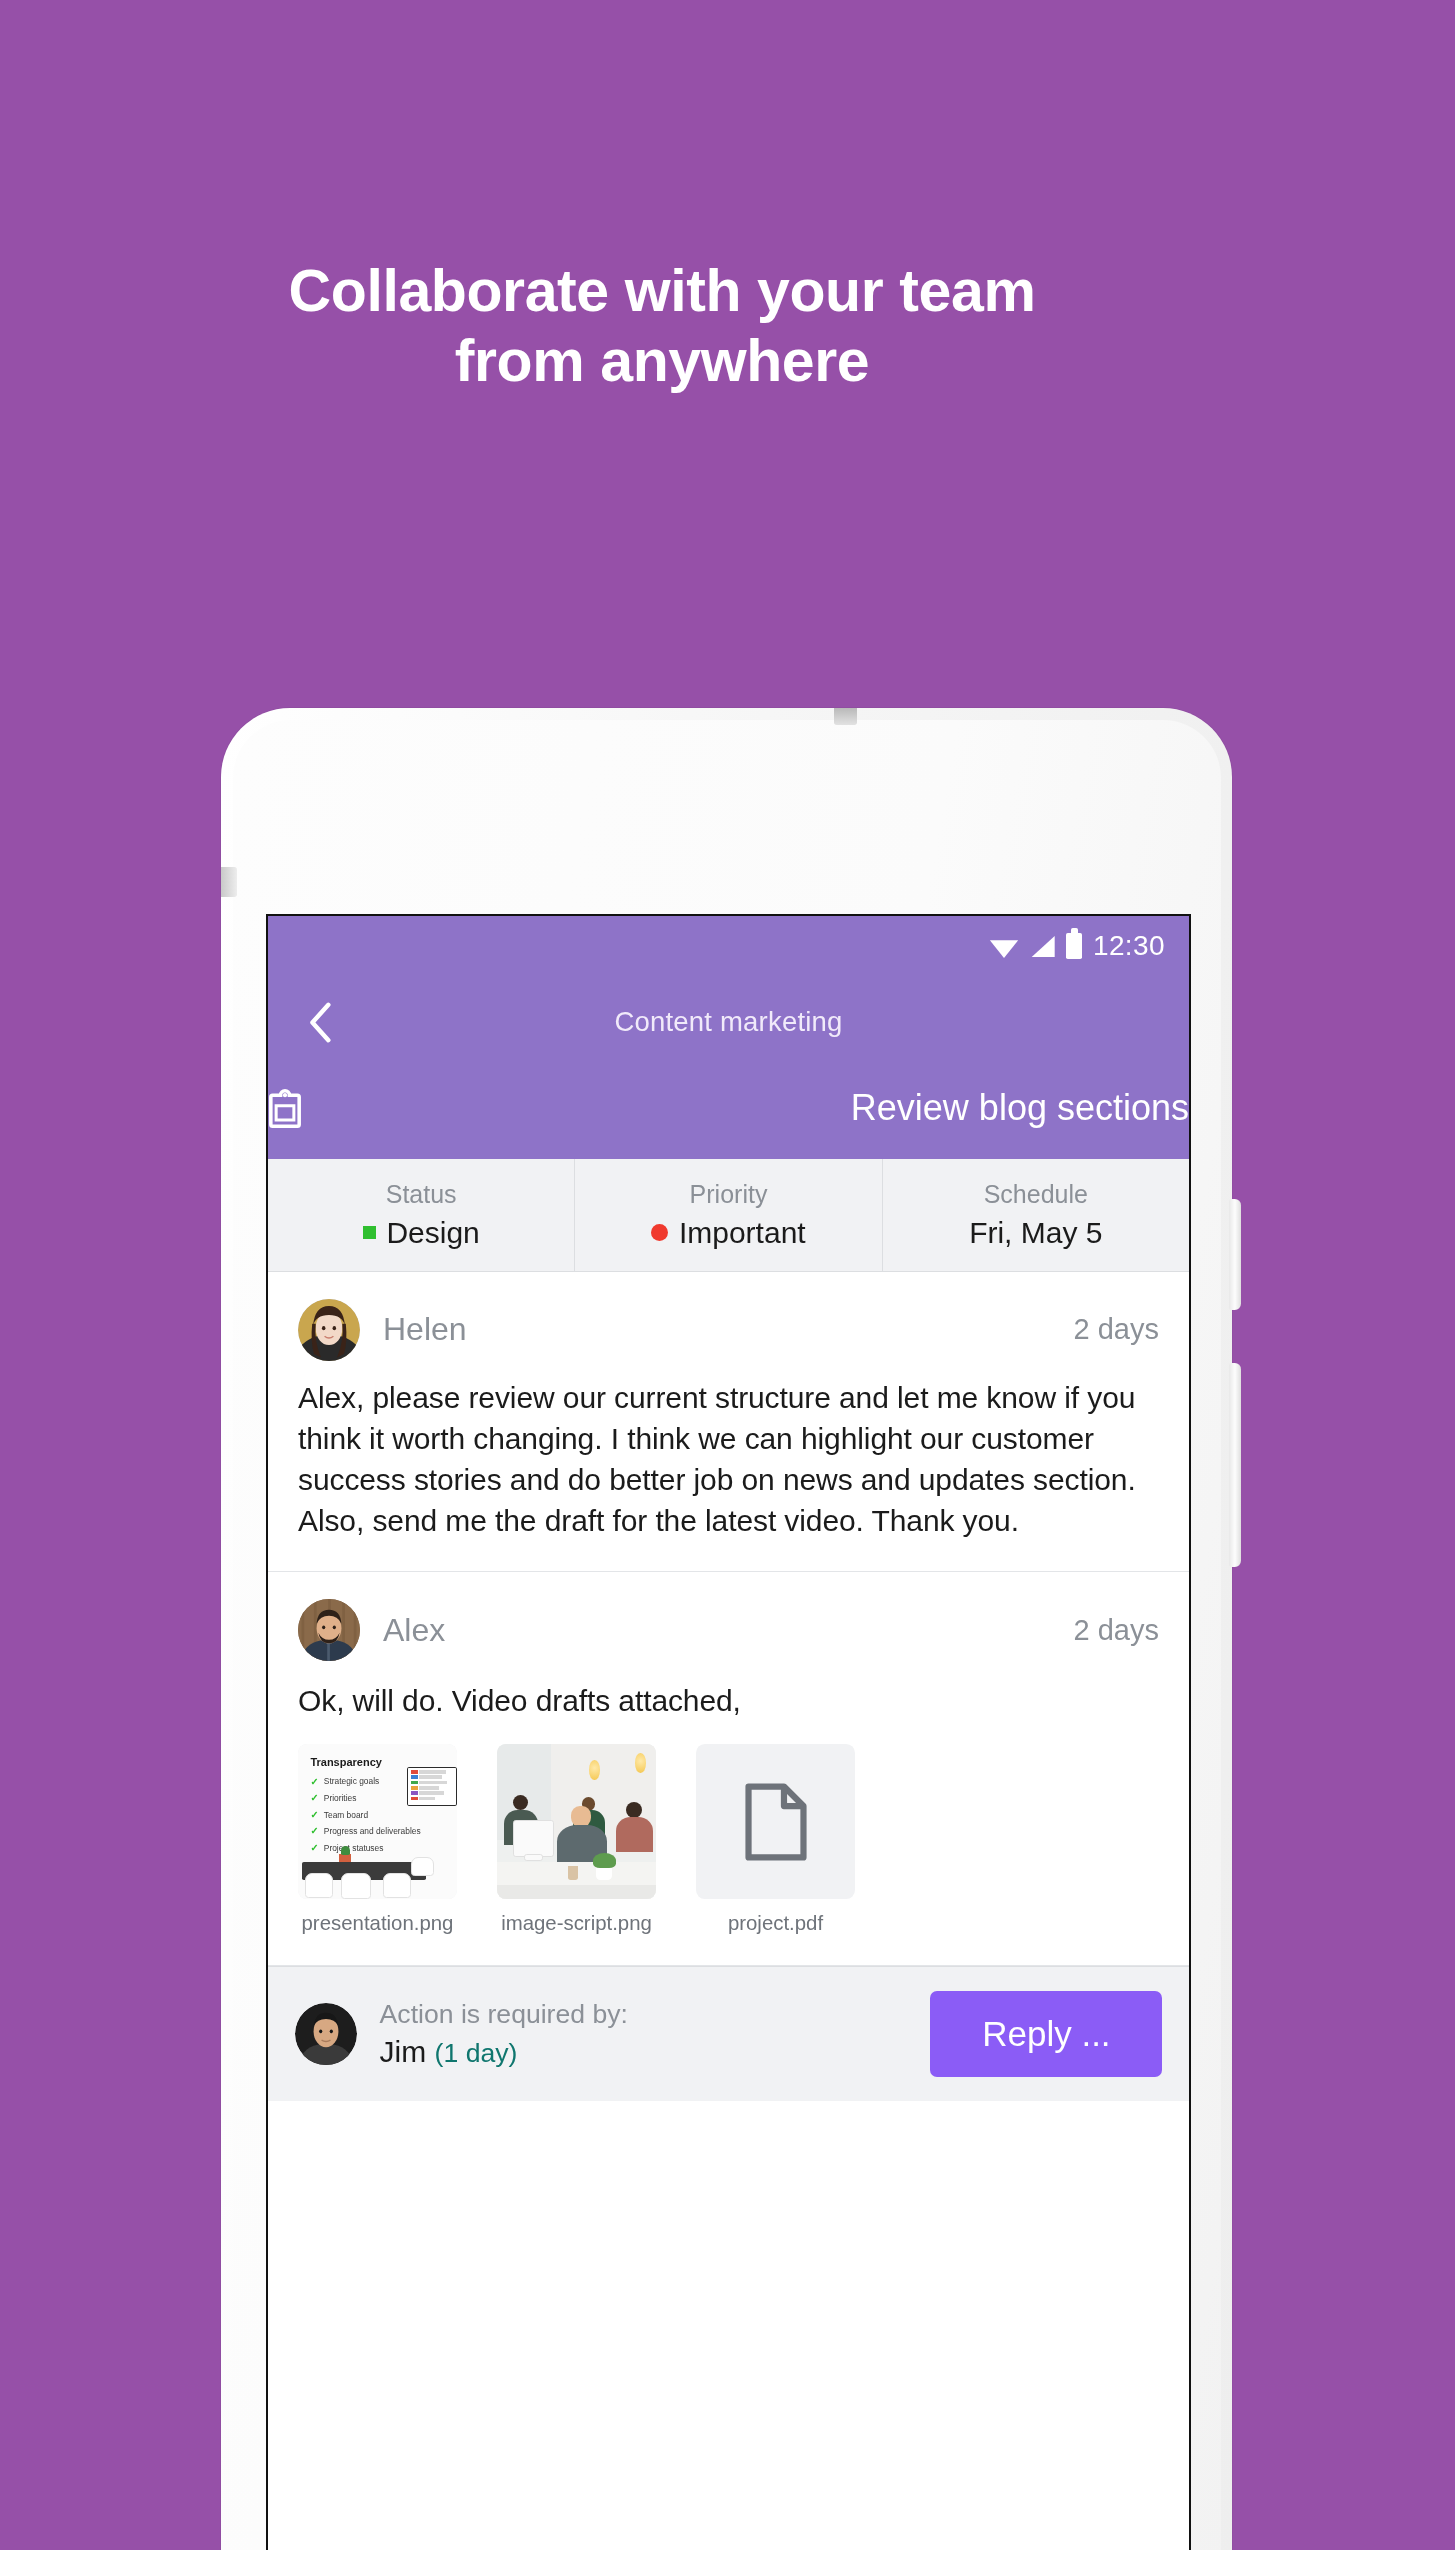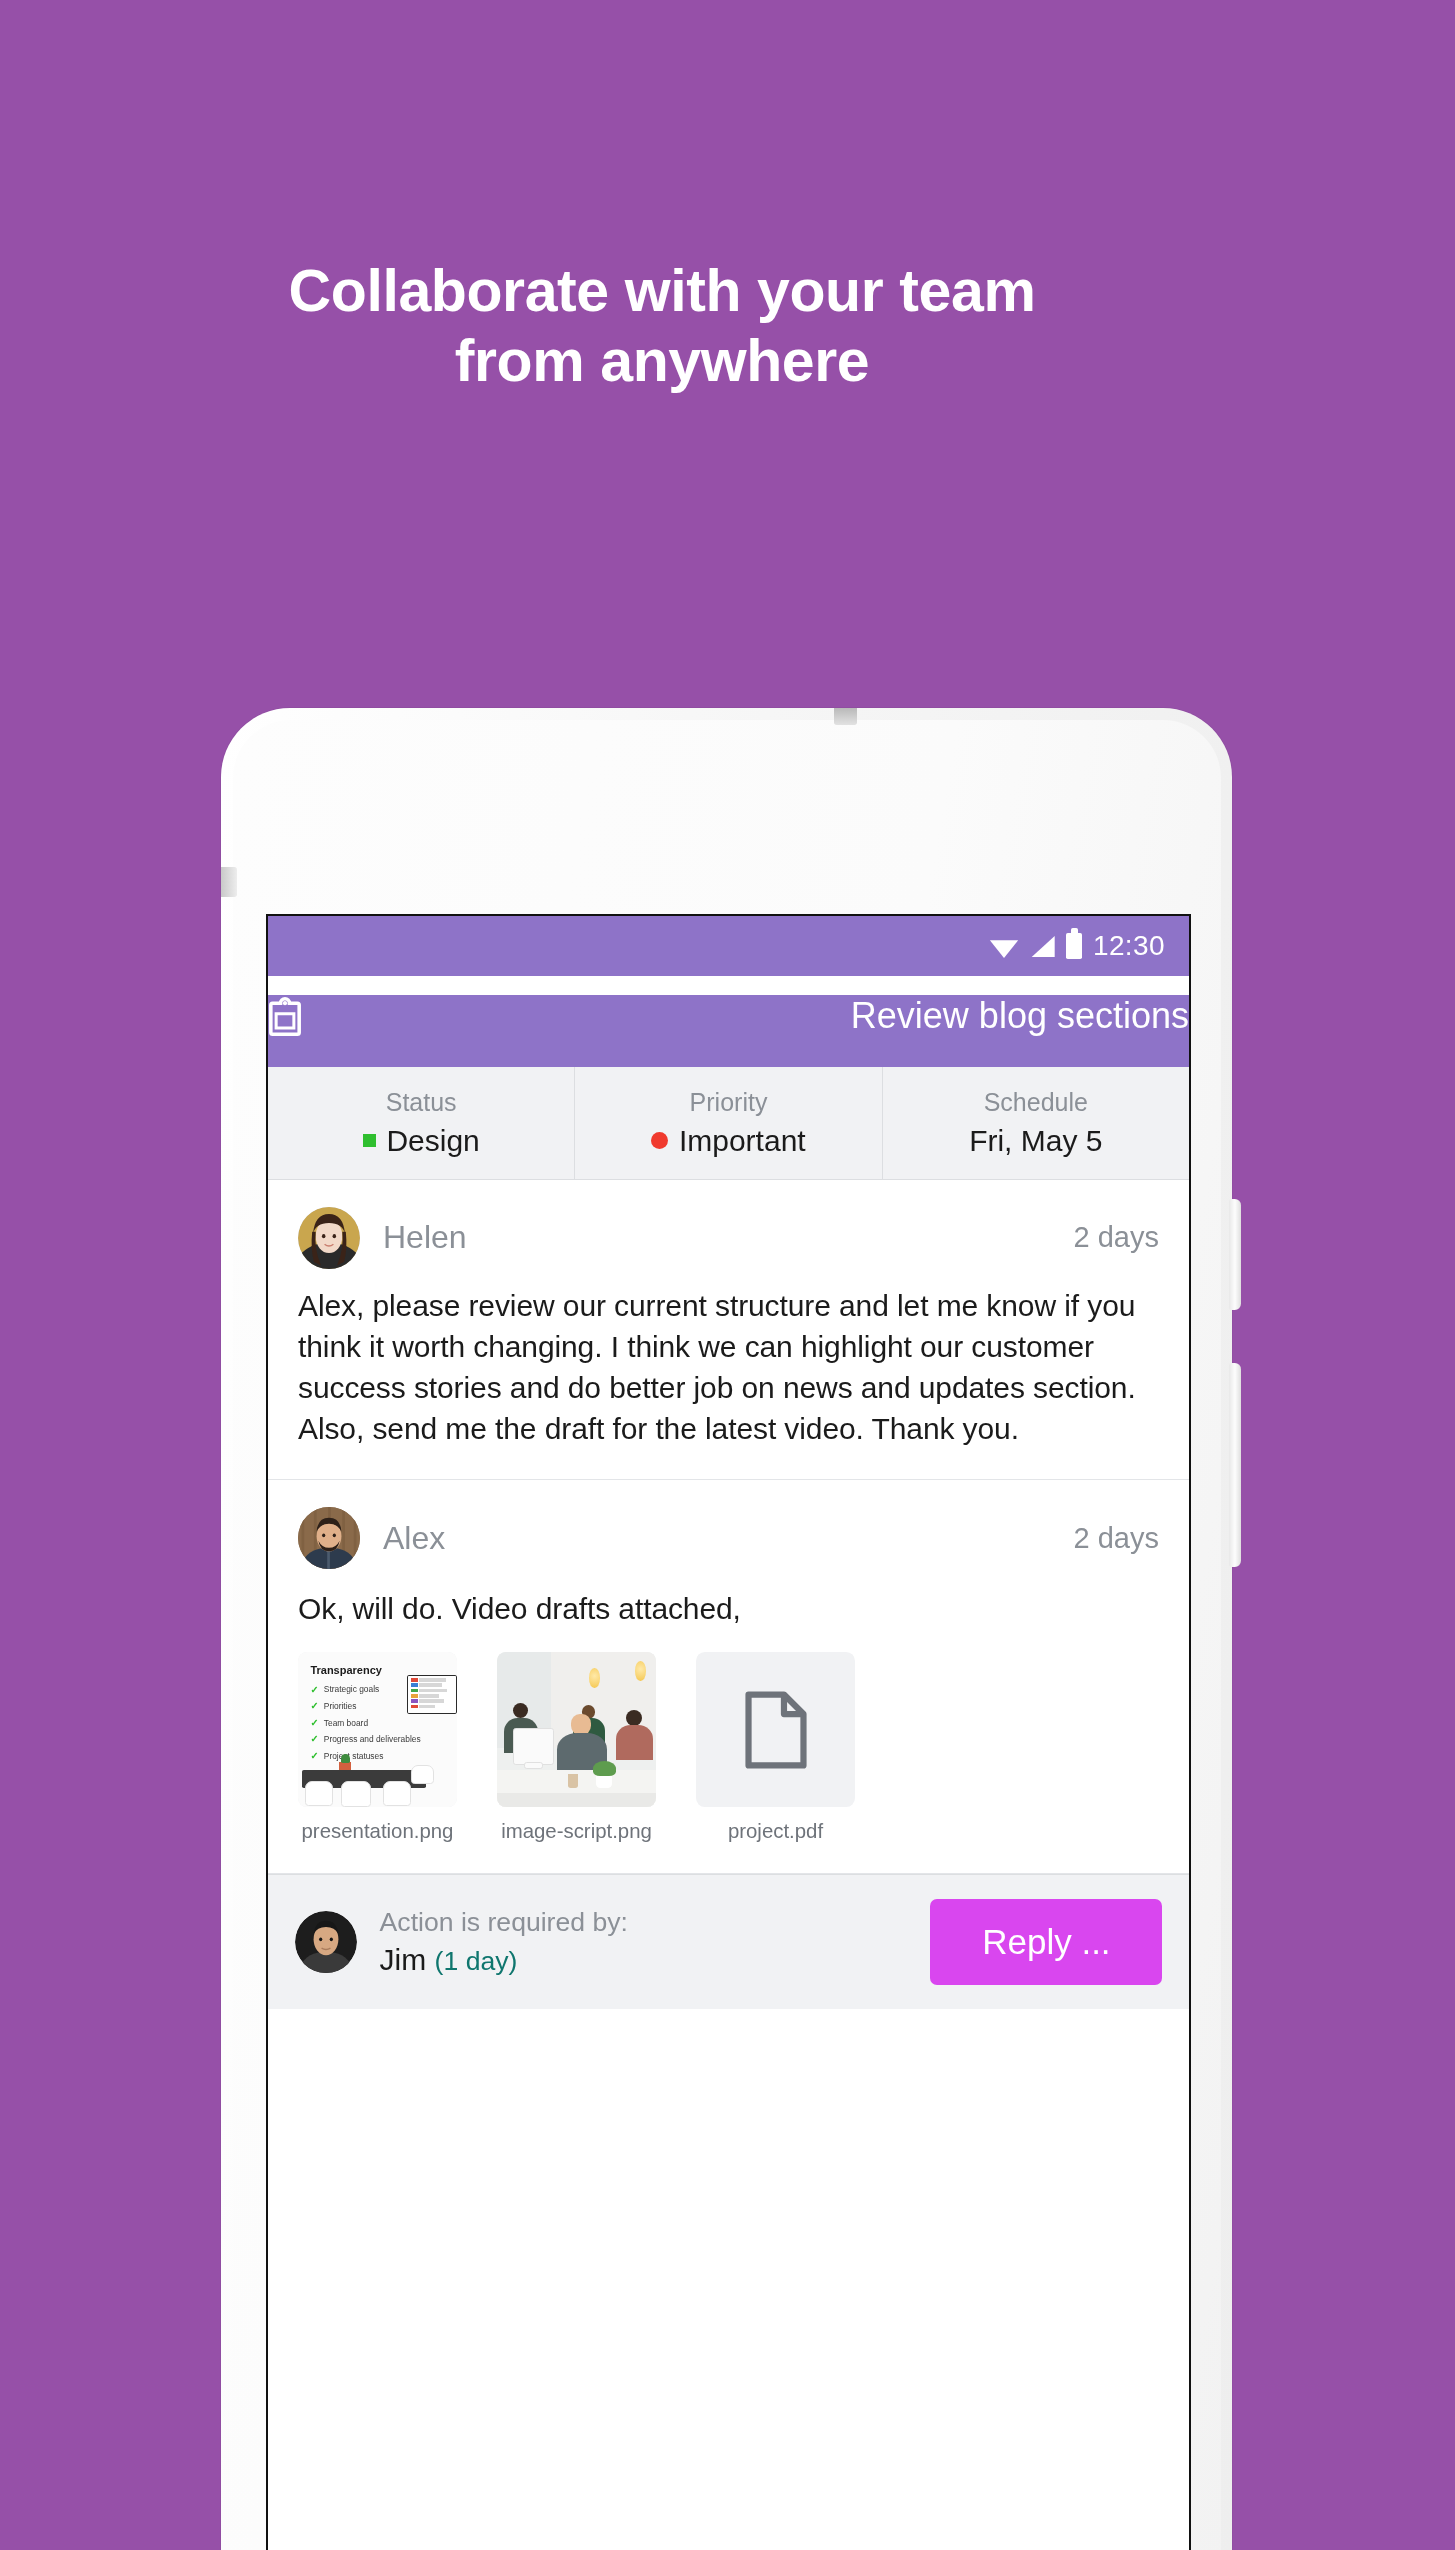--- a/index.html
+++ b/index.html
@@ -217,21 +217,21 @@
     display:flex; align-items:center; gap: 23px;
     background:#F1F2F4; padding: 23px 26.6px; border-top: 0.9px solid #dcdee1;
     height: 135px;
   }
   .ab-avatar { width: 62px; height: 62px; border-radius: 50%; flex:none; overflow:hidden; }
   .ab-text { flex:1; }
   .ab-line1 { color:#8b9097; font-size: 26.6px; }
   .ab-line2 { font-size: 30px; color:#1b1b1b; margin-top: 5.3px; }
   .ab-line2 span.dur { color:#0f766e; font-size: 26.6px; }
   .reply-btn {
-    background:#d946ef; color:#fff; font-size: 35px;
+    background:#8b5cf6; color:#fff; font-size: 35px;
     border: none; border-radius: 7px; padding: 23px 43px;
     min-width: 232px; text-align:center; cursor: pointer;
   }
 </style>
 </head>
 <body>
 
 <div class="headline">
   <span class="l1">Collaborate with your team</span>
   <span class="l2">from anywhere</span>
@@ -255,20 +255,28 @@
       <path d="M1 6 L33 6 L17 26 Z" fill="#ffffff"></path>
     </svg>
     <svg class="ic-signal" viewBox="0 0 30 26">
       <path d="M29 1 L29 25 L3 25 Z" fill="#ffffff"></path>
     </svg>
     <div class="ic-batt"></div>
     <div class="sb-time">12:30</div>
   </div>
 
   <div class="appbar">
+    <div class="appbar-top">
+      <div class="back-btn">
+        <svg width="23" height="41" viewBox="0 0 26 46">
+          <path d="M23 3 L5 23 L23 43" fill="none" stroke="#ffffff" stroke-width="5" stroke-linecap="round" stroke-linejoin="round"></path>
+        </svg>
+      </div>
+      <div class="appbar-project">Content marketing</div>
+    </div>
     <div class="appbar-task">
       <svg class="clipboard-icon" viewBox="0 0 38 44">
         <path d="M5 7 h9 a5 5 0 0 1 10 0 h9 a2 2 0 0 1 2 2 v31 a2 2 0 0 1 -2 2 h-28 a2 2 0 0 1 -2 -2 v-31 a2 2 0 0 1 2 -2 z" fill="none" stroke="#ffffff" stroke-width="4"></path>
         <circle cx="19" cy="7" r="2.4" fill="#ffffff"></circle>
         <path d="M9 19 h20 v16 h-20 z" fill="none" stroke="#ffffff" stroke-width="3.4"></path>
       </svg>
       <span>Review blog sections</span>
     </div>
   </div>
 

